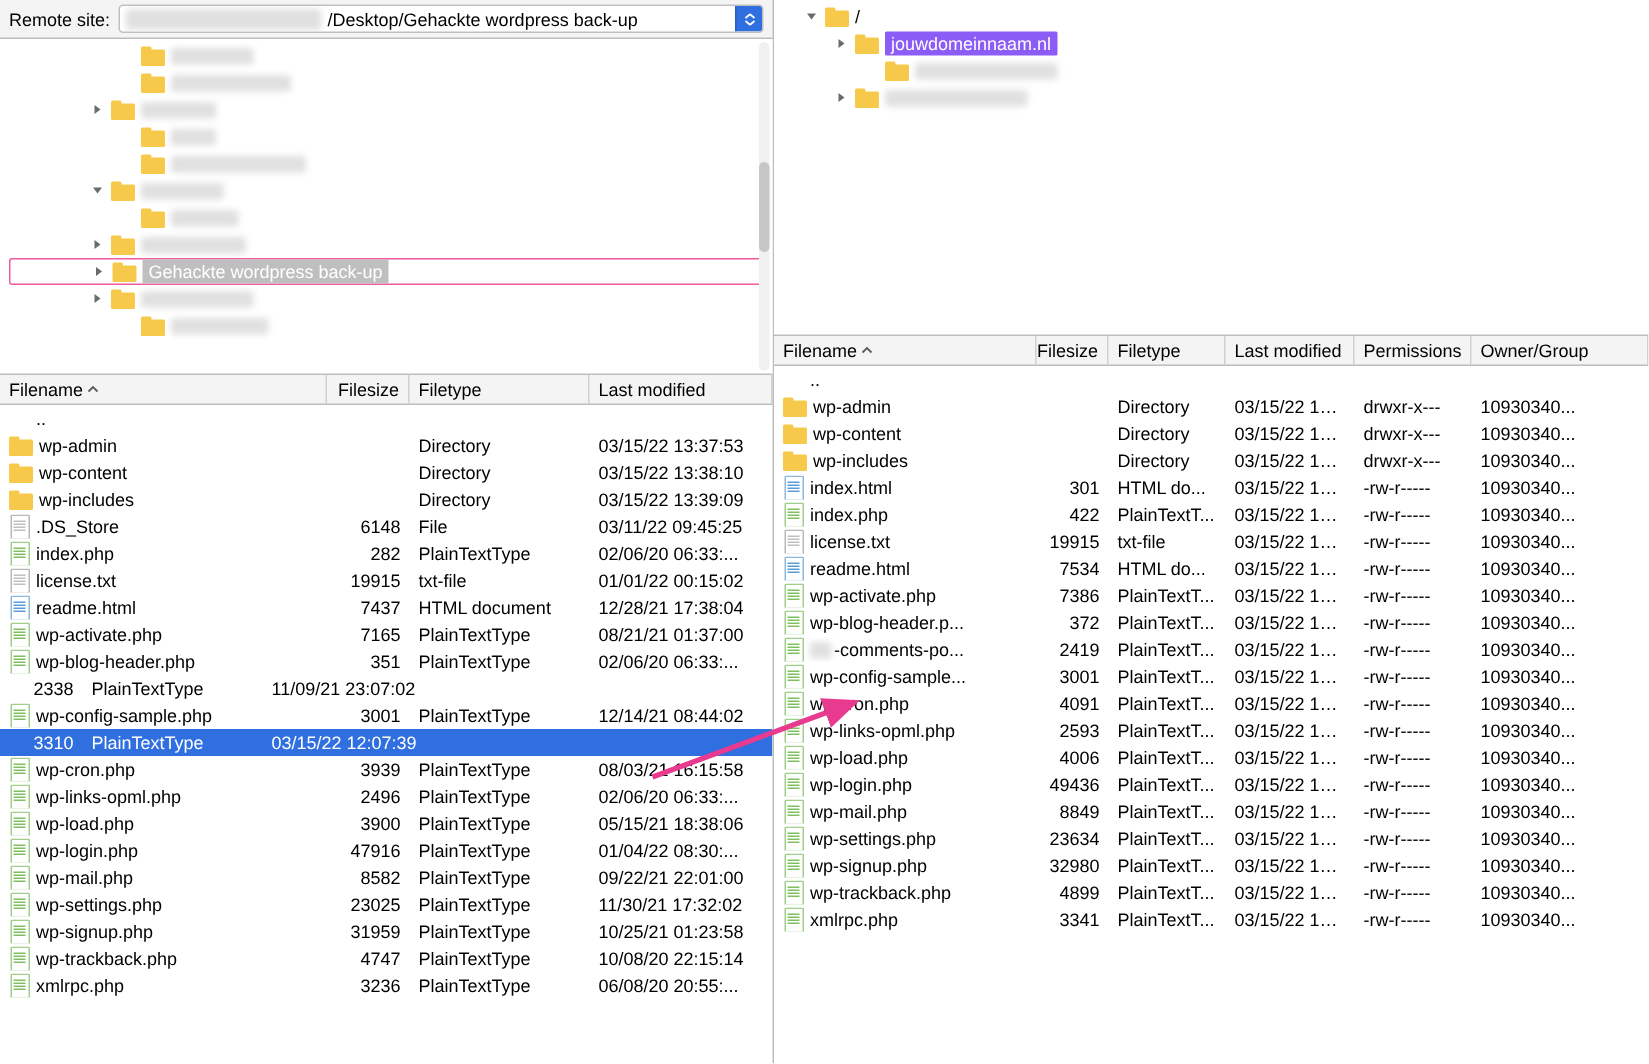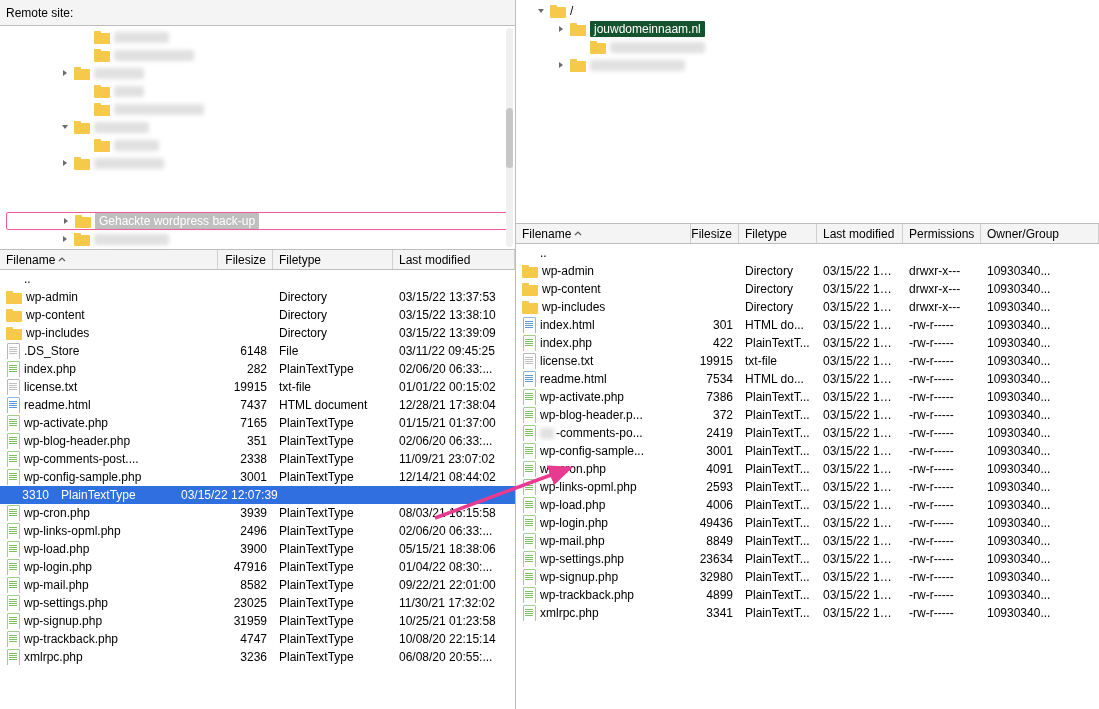--- a/index.html
+++ b/index.html
@@ -126,30 +126,29 @@
     background:#e0e0e0;
     filter: blur(2px);
     border-radius:2px;
     height:11px;
     display:inline-block;
   }
   .tree-selected {
     border:1px solid #f05a9c;
     border-radius:2px;
     padding:0 4px 0 0;
-    margin-top:40px;
   }
   .tree-selected .tree-label {
     background:#bfbfbf;
     color:#fff;
     padding:1px 4px;
     border-radius:1px;
   }
   .tree-highlight .tree-label {
-    background:#14532d;
+    background:#8b5cf6;
     color:#fff;
     padding:1px 4px;
     border-radius:1px;
   }
   .tree-scrollbar {
     position:absolute;
     right:2px; top:2px; bottom:2px;
     width:7px;
     background:#f0f0f0;
     border-radius:4px;
@@ -266,20 +265,29 @@
   }
 </style>
 </head>
 <body>
 
 <div class="panes">
 
   <div class="pane pane-left">
     <div class="pathbar">
       <label>Remote site:</label>
+      <div class="path-input-wrap">
+        <span class="path-blur"></span>
+        <input class="path-input" value="/Desktop/Gehackte wordpress back-up" style="">
+        <div class="dropdown-btn">
+          <svg width="8" height="8" viewBox="0 0 8 8">
+            <path d="M1 3 L4 0.5 L7 3 M1 5 L4 7.5 L7 5" stroke="#fff" stroke-width="1.2" fill="none"></path>
+          </svg>
+        </div>
+      </div>
     </div>
 
     <div class="tree-wrap">
       <div class="tree" id="left-tree">
           <div class="tree-row">
             <span class="spacer" style="width:70px"></span>
             <span class="disclose"></span>
             <span class="folder-icon"></span>
             <span class="blur-label" style="width:55px"></span>
           </div>
@@ -460,36 +468,32 @@
           <div class="cell" style="width:120px">HTML document</div>
           <div class="cell" style="flex:1">12/28/21 17:38:04</div>
         </div>
         <div class="row">
           <div class="cell name-cell" style="width:218px">
             <span class="file-icon doc green"></span>
             <span>wp-activate.php</span>
           </div>
           <div class="cell right" style="width:55px">7165</div>
           <div class="cell" style="width:120px">PlainTextType</div>
-          <div class="cell" style="flex:1">01/15/21 01:37:00</div>
+          <div class="cell" style="flex:1">08/21/21 01:37:00</div>
         </div>
         <div class="row">
           <div class="cell name-cell" style="width:218px">
             <span class="file-icon doc green"></span>
             <span>wp-blog-header.php</span>
           </div>
           <div class="cell right" style="width:55px">351</div>
           <div class="cell" style="width:120px">PlainTextType</div>
           <div class="cell" style="flex:1">02/06/20 06:33:...</div>
         </div>
         <div class="row">
-          <div class="cell name-cell" style="width:218px">
-            <span class="file-icon doc green"></span>
-            <span>wp-comments-post....</span>
-          </div>
           <div class="cell right" style="width:55px">2338</div>
           <div class="cell" style="width:120px">PlainTextType</div>
           <div class="cell" style="flex:1">11/09/21 23:07:02</div>
         </div>
         <div class="row">
           <div class="cell name-cell" style="width:218px">
             <span class="file-icon doc green"></span>
             <span>wp-config-sample.php</span>
           </div>
           <div class="cell right" style="width:55px">3001</div>

